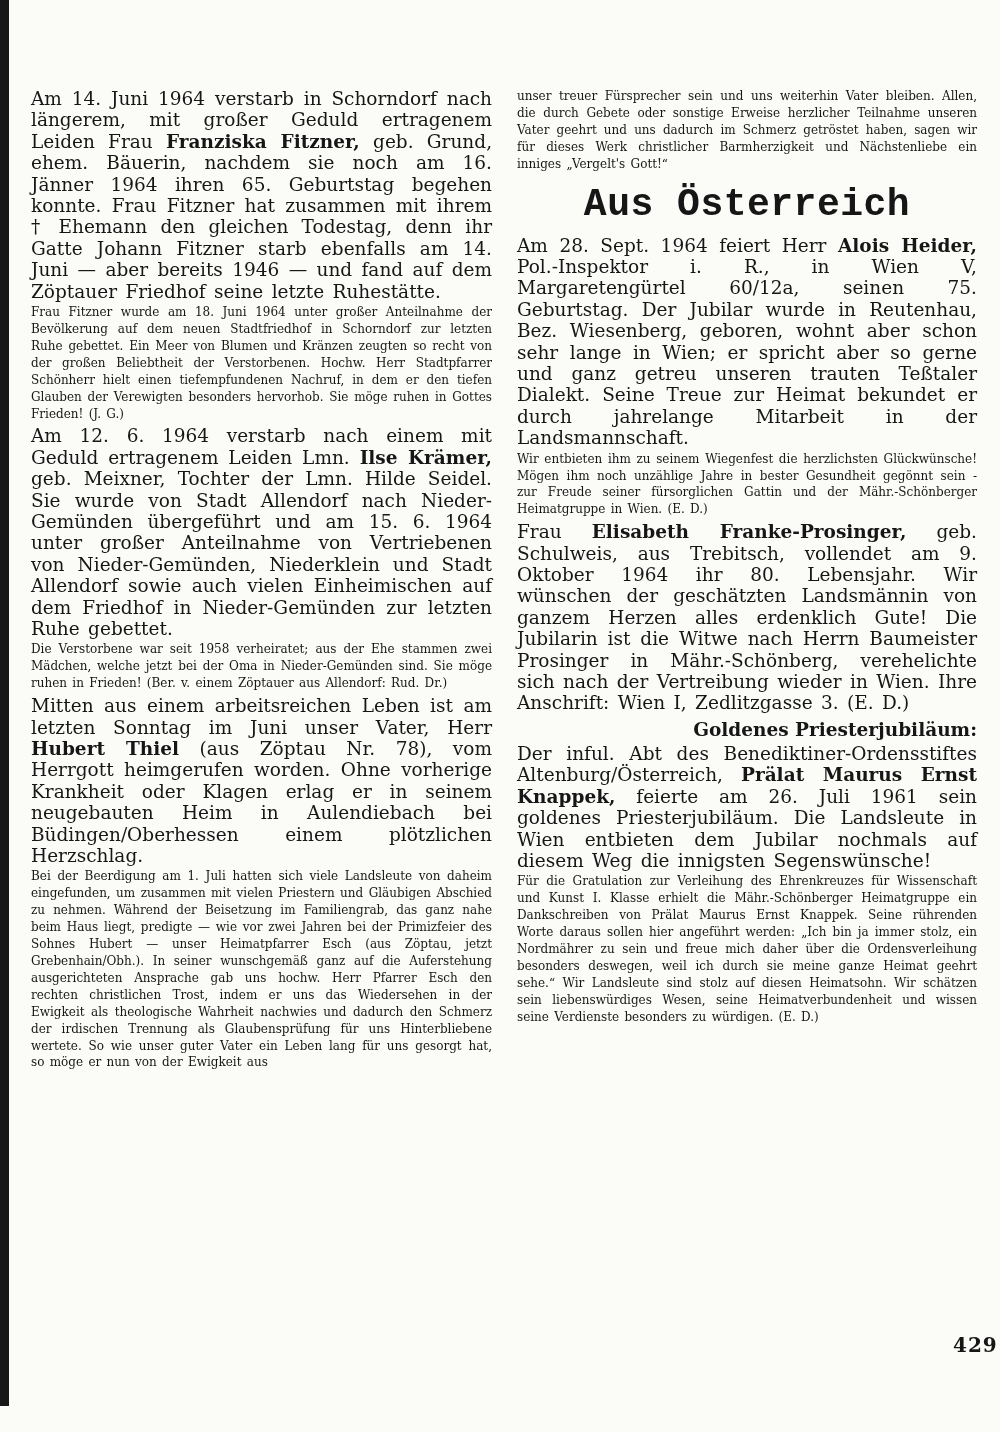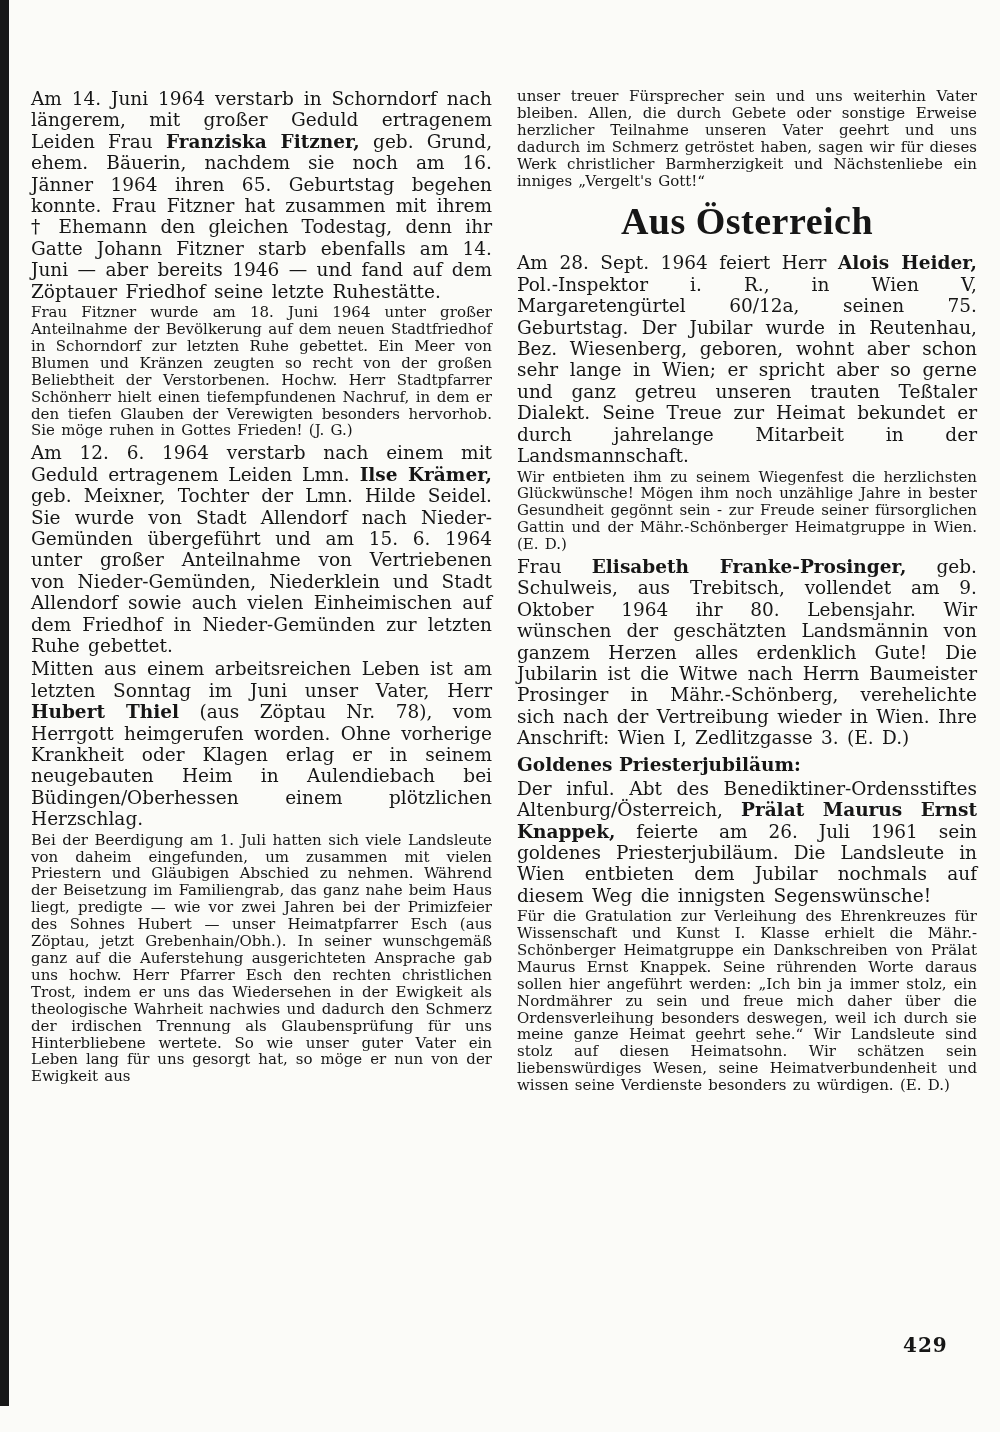--- a/index.html
+++ b/index.html
@@ -18,50 +18,51 @@
   }
   .col { position:absolute; top:88px; }
   .col-left  { left:31px;  width:461px; }
   .col-right { left:517px; width:460px; }
   p { margin:0; text-align:justify; hyphens:auto; }
   .body-text {
     font-size:18.5px; line-height:21.4px;
     word-spacing:2.5px; margin-bottom:2px;
   }
   .small-text {
-    font-size:15px; line-height:16.9px;
+    font-size:12px; line-height:16.9px;
     word-spacing:1.5px; margin-bottom:3px;
   }
   .fraktur-heading {
     font-size:38px; font-weight:bold; text-align:center;
     margin:10px 0 9px; letter-spacing:0.5px;
-    font-family:Liberation Serif, serif;
+    font-family:Liberation Mono, monospace;
   }
   .sub-heading {
     font-size:18.5px; line-height:22px; font-weight:bold;
-    text-align:left; margin:5px 0 2px;
+    text-align:right; margin:5px 0 2px;
   }
   b { font-weight:bold; }
   .page-number {
-    position:absolute; left:903px; top:1333px;
+    position:absolute; left:953px; top:1333px;
     font-size:20px; font-weight:bold; letter-spacing:1px;
   }
 </style>
 </head>
 <body>
 
 <div class="binding-shadow"></div>
 
 <div class="col col-left">
   <p class="body-text"><span>Am 14. Juni 1964 verstarb in Schorndorf nach längerem, mit großer Geduld ertragenem Leiden Frau </span><b>Franziska Fitzner,</b><span> geb. Grund, ehem. Bäuerin, nachdem sie noch am 16. Jänner 1964 ihren 65. Geburtstag begehen konnte. Frau Fitzner hat zusammen mit ihrem † Ehemann den gleichen Todestag, denn ihr Gatte Johann Fitzner starb ebenfalls am 14. Juni — aber bereits 1946 — und fand auf dem Zöptauer Friedhof seine letzte Ruhestätte.</span></p>
 
   <p class="small-text">Frau Fitzner wurde am 18. Juni 1964 unter großer Anteilnahme der Bevölkerung auf dem neuen Stadtfriedhof in Schorndorf zur letzten Ruhe gebettet. Ein Meer von Blumen und Kränzen zeugten so recht von der großen Beliebtheit der Verstorbenen. Hochw. Herr Stadtpfarrer Schönherr hielt einen tiefempfundenen Nachruf, in dem er den tiefen Glauben der Verewigten besonders hervorhob. Sie möge ruhen in Gottes Frieden! (J. G.)</p>
 
   <p class="body-text"><span>Am 12. 6. 1964 verstarb nach einem mit Geduld ertragenem Leiden Lmn. </span><b>Ilse Krämer,</b><span> geb. Meixner, Tochter der Lmn. Hilde Seidel. Sie wurde von Stadt Allendorf nach Nieder-Gemünden übergeführt und am 15. 6. 1964 unter großer Anteilnahme von Vertriebenen von Nieder-Gemünden, Niederklein und Stadt Allendorf sowie auch vielen Einheimischen auf dem Friedhof in Nieder-Gemünden zur letzten Ruhe gebettet.</span></p>
 
+  <p class="small-text">Die Verstorbene war seit 1958 verheiratet; aus der Ehe stammen zwei Mädchen, welche jetzt bei der Oma in Nieder-Gemünden sind. Sie möge ruhen in Frieden! (Ber. v. einem Zöptauer aus Allendorf: Rud. Dr.)</p>
 
   <p class="body-text"><span>Mitten aus einem arbeitsreichen Leben ist am letzten Sonntag im Juni unser Vater, Herr </span><b>Hubert Thiel</b><span> (aus Zöptau Nr. 78), vom Herrgott heimgerufen worden. Ohne vorherige Krankheit oder Klagen erlag er in seinem neugebauten Heim in Aulendiebach bei Büdingen/Oberhessen einem plötzlichen Herzschlag.</span></p>
 
 
   <p class="small-text">Bei der Beerdigung am 1. Juli hatten sich viele Landsleute von daheim eingefunden, um zusammen mit vielen Priestern und Gläubigen Abschied zu nehmen. Während der Beisetzung im Familiengrab, das ganz nahe beim Haus liegt, predigte — wie vor zwei Jahren bei der Primizfeier des Sohnes Hubert — unser Heimatpfarrer Esch (aus Zöptau, jetzt Grebenhain/Obh.). In seiner wunschgemäß ganz auf die Auferstehung ausgerichteten Ansprache gab uns hochw. Herr Pfarrer Esch den rechten christlichen Trost, indem er uns das Wiedersehen in der Ewigkeit als theologische Wahrheit nachwies und dadurch den Schmerz der irdischen Trennung als Glaubensprüfung für uns Hinterbliebene wertete. So wie unser guter Vater ein Leben lang für uns gesorgt hat, so möge er nun von der Ewigkeit aus</p>
 </div>
 
 <div class="col col-right">
   <p class="small-text">unser treuer Fürsprecher sein und uns weiterhin Vater bleiben. Allen, die durch Gebete oder sonstige Erweise herzlicher Teilnahme unseren Vater geehrt und uns dadurch im Schmerz getröstet haben, sagen wir für dieses Werk christlicher Barmherzigkeit und Nächstenliebe ein inniges „Vergelt's Gott!“</p>
 

